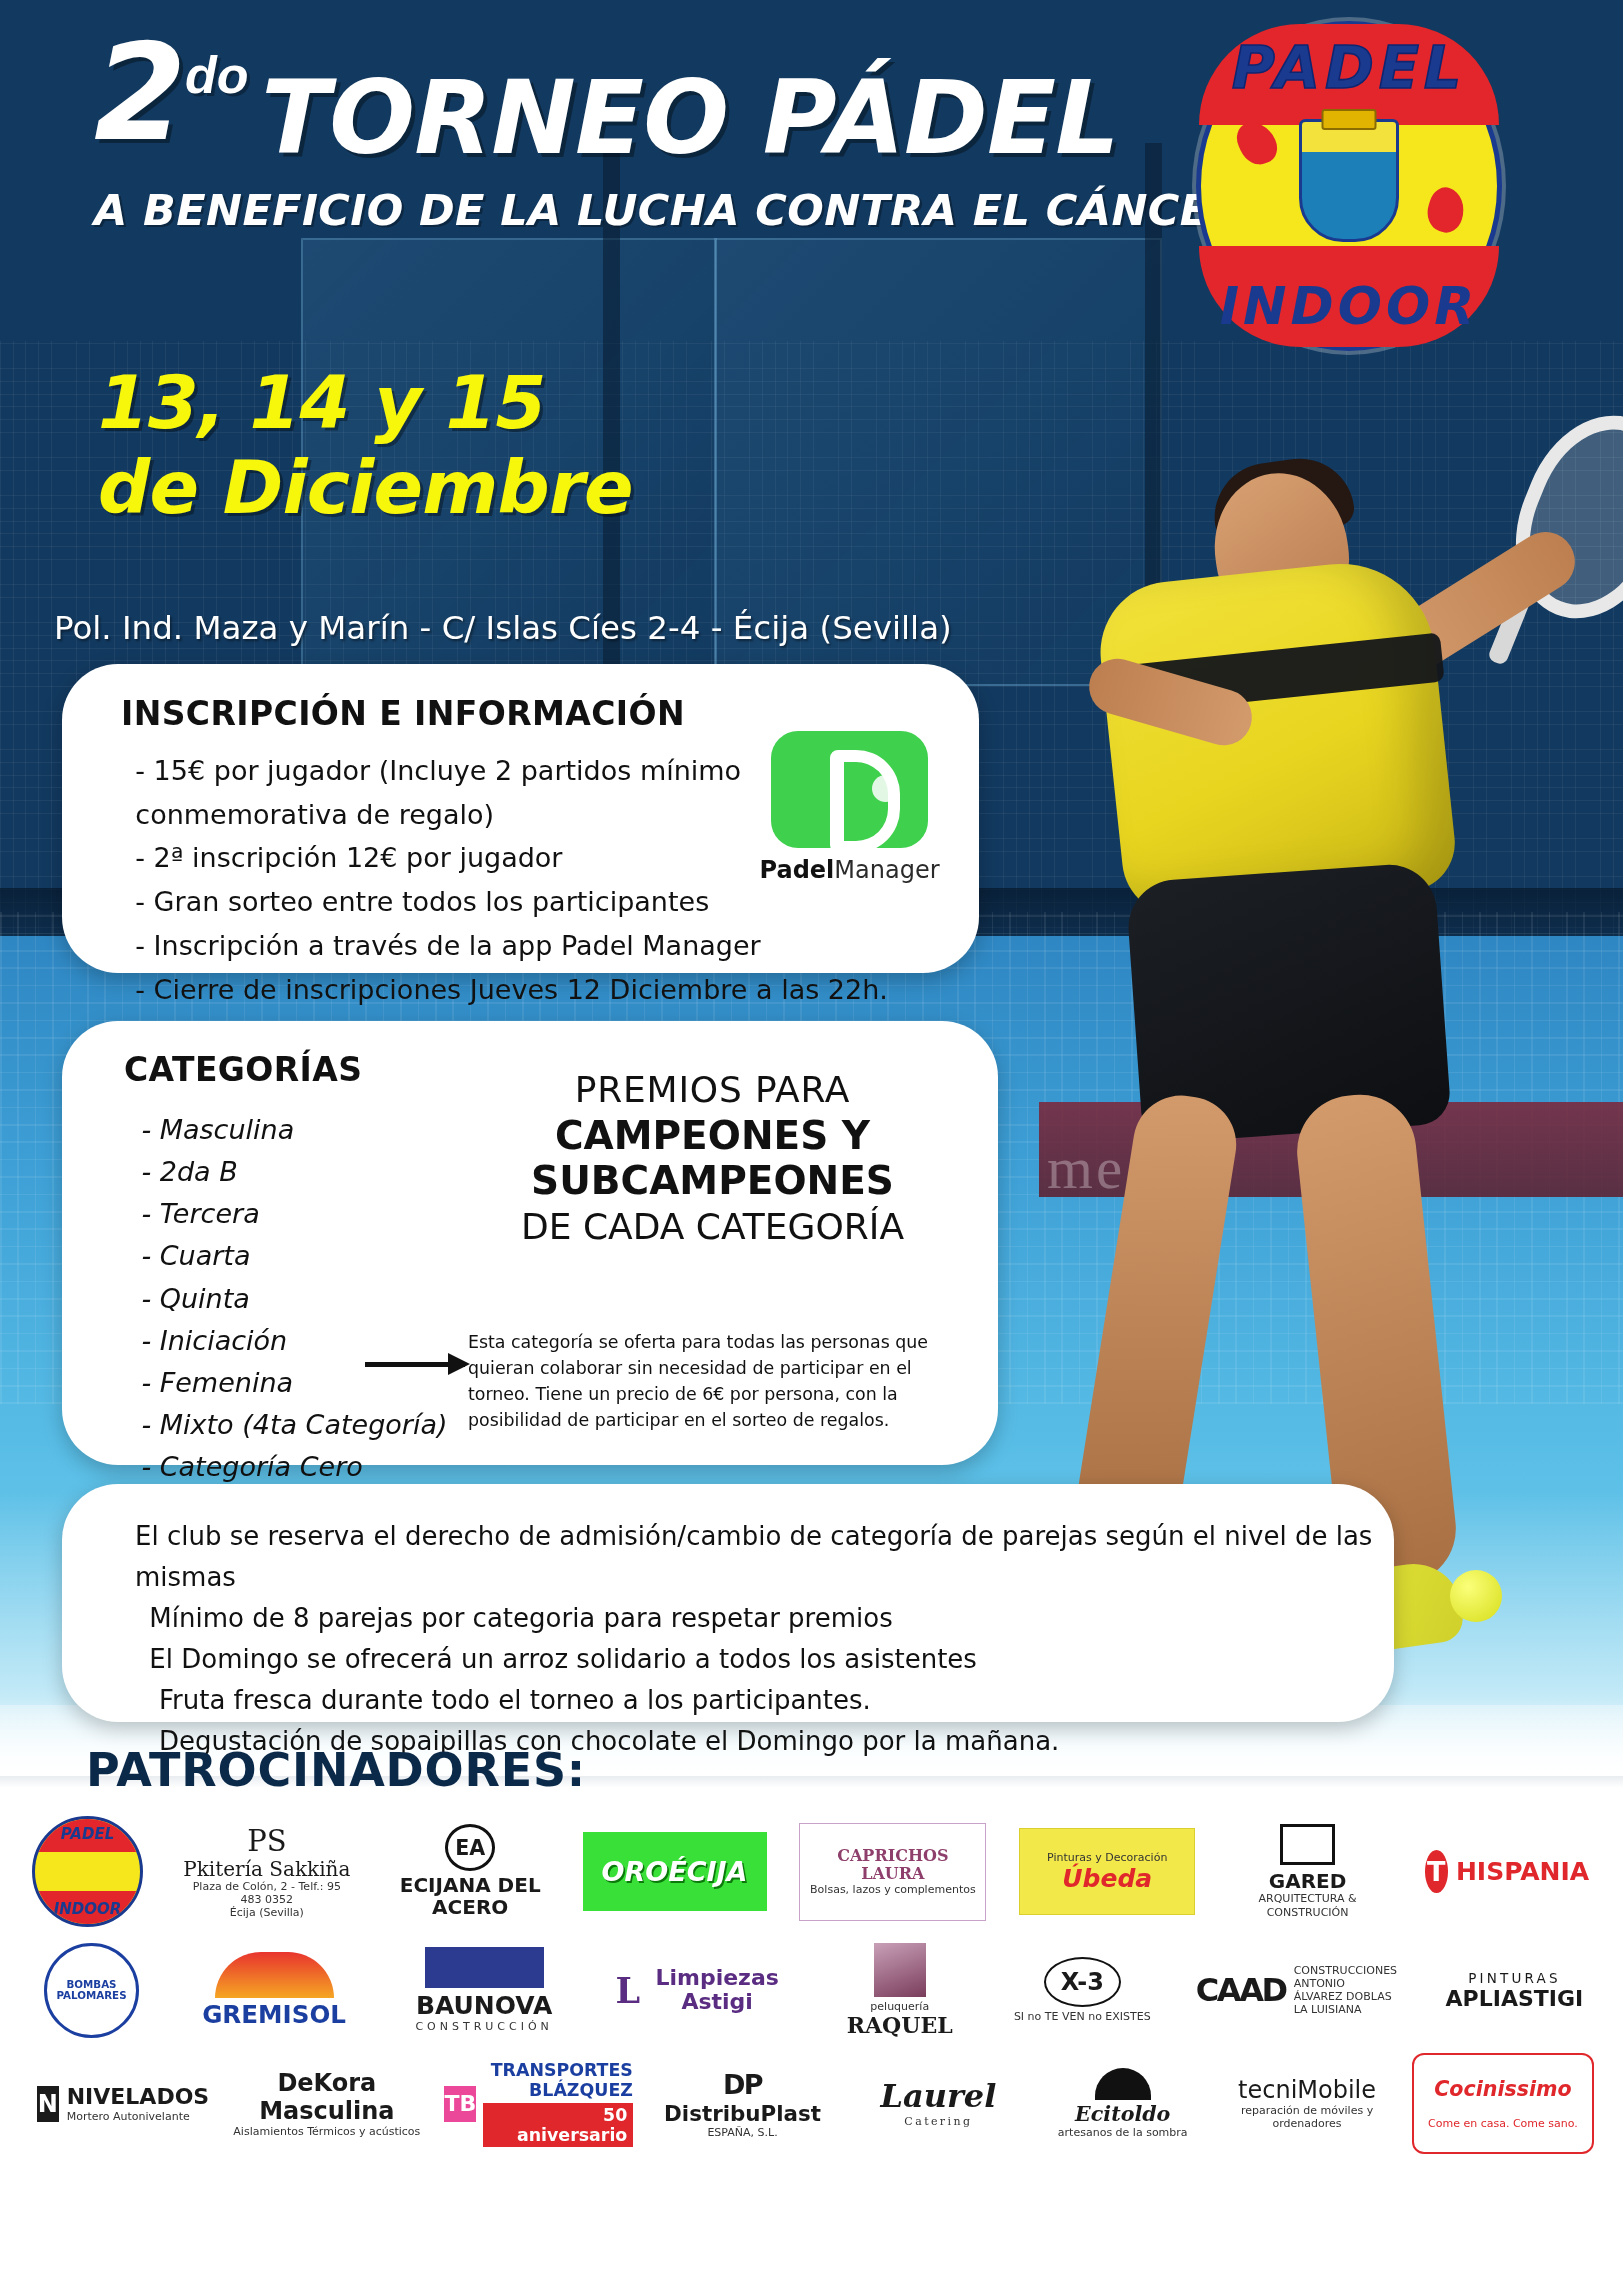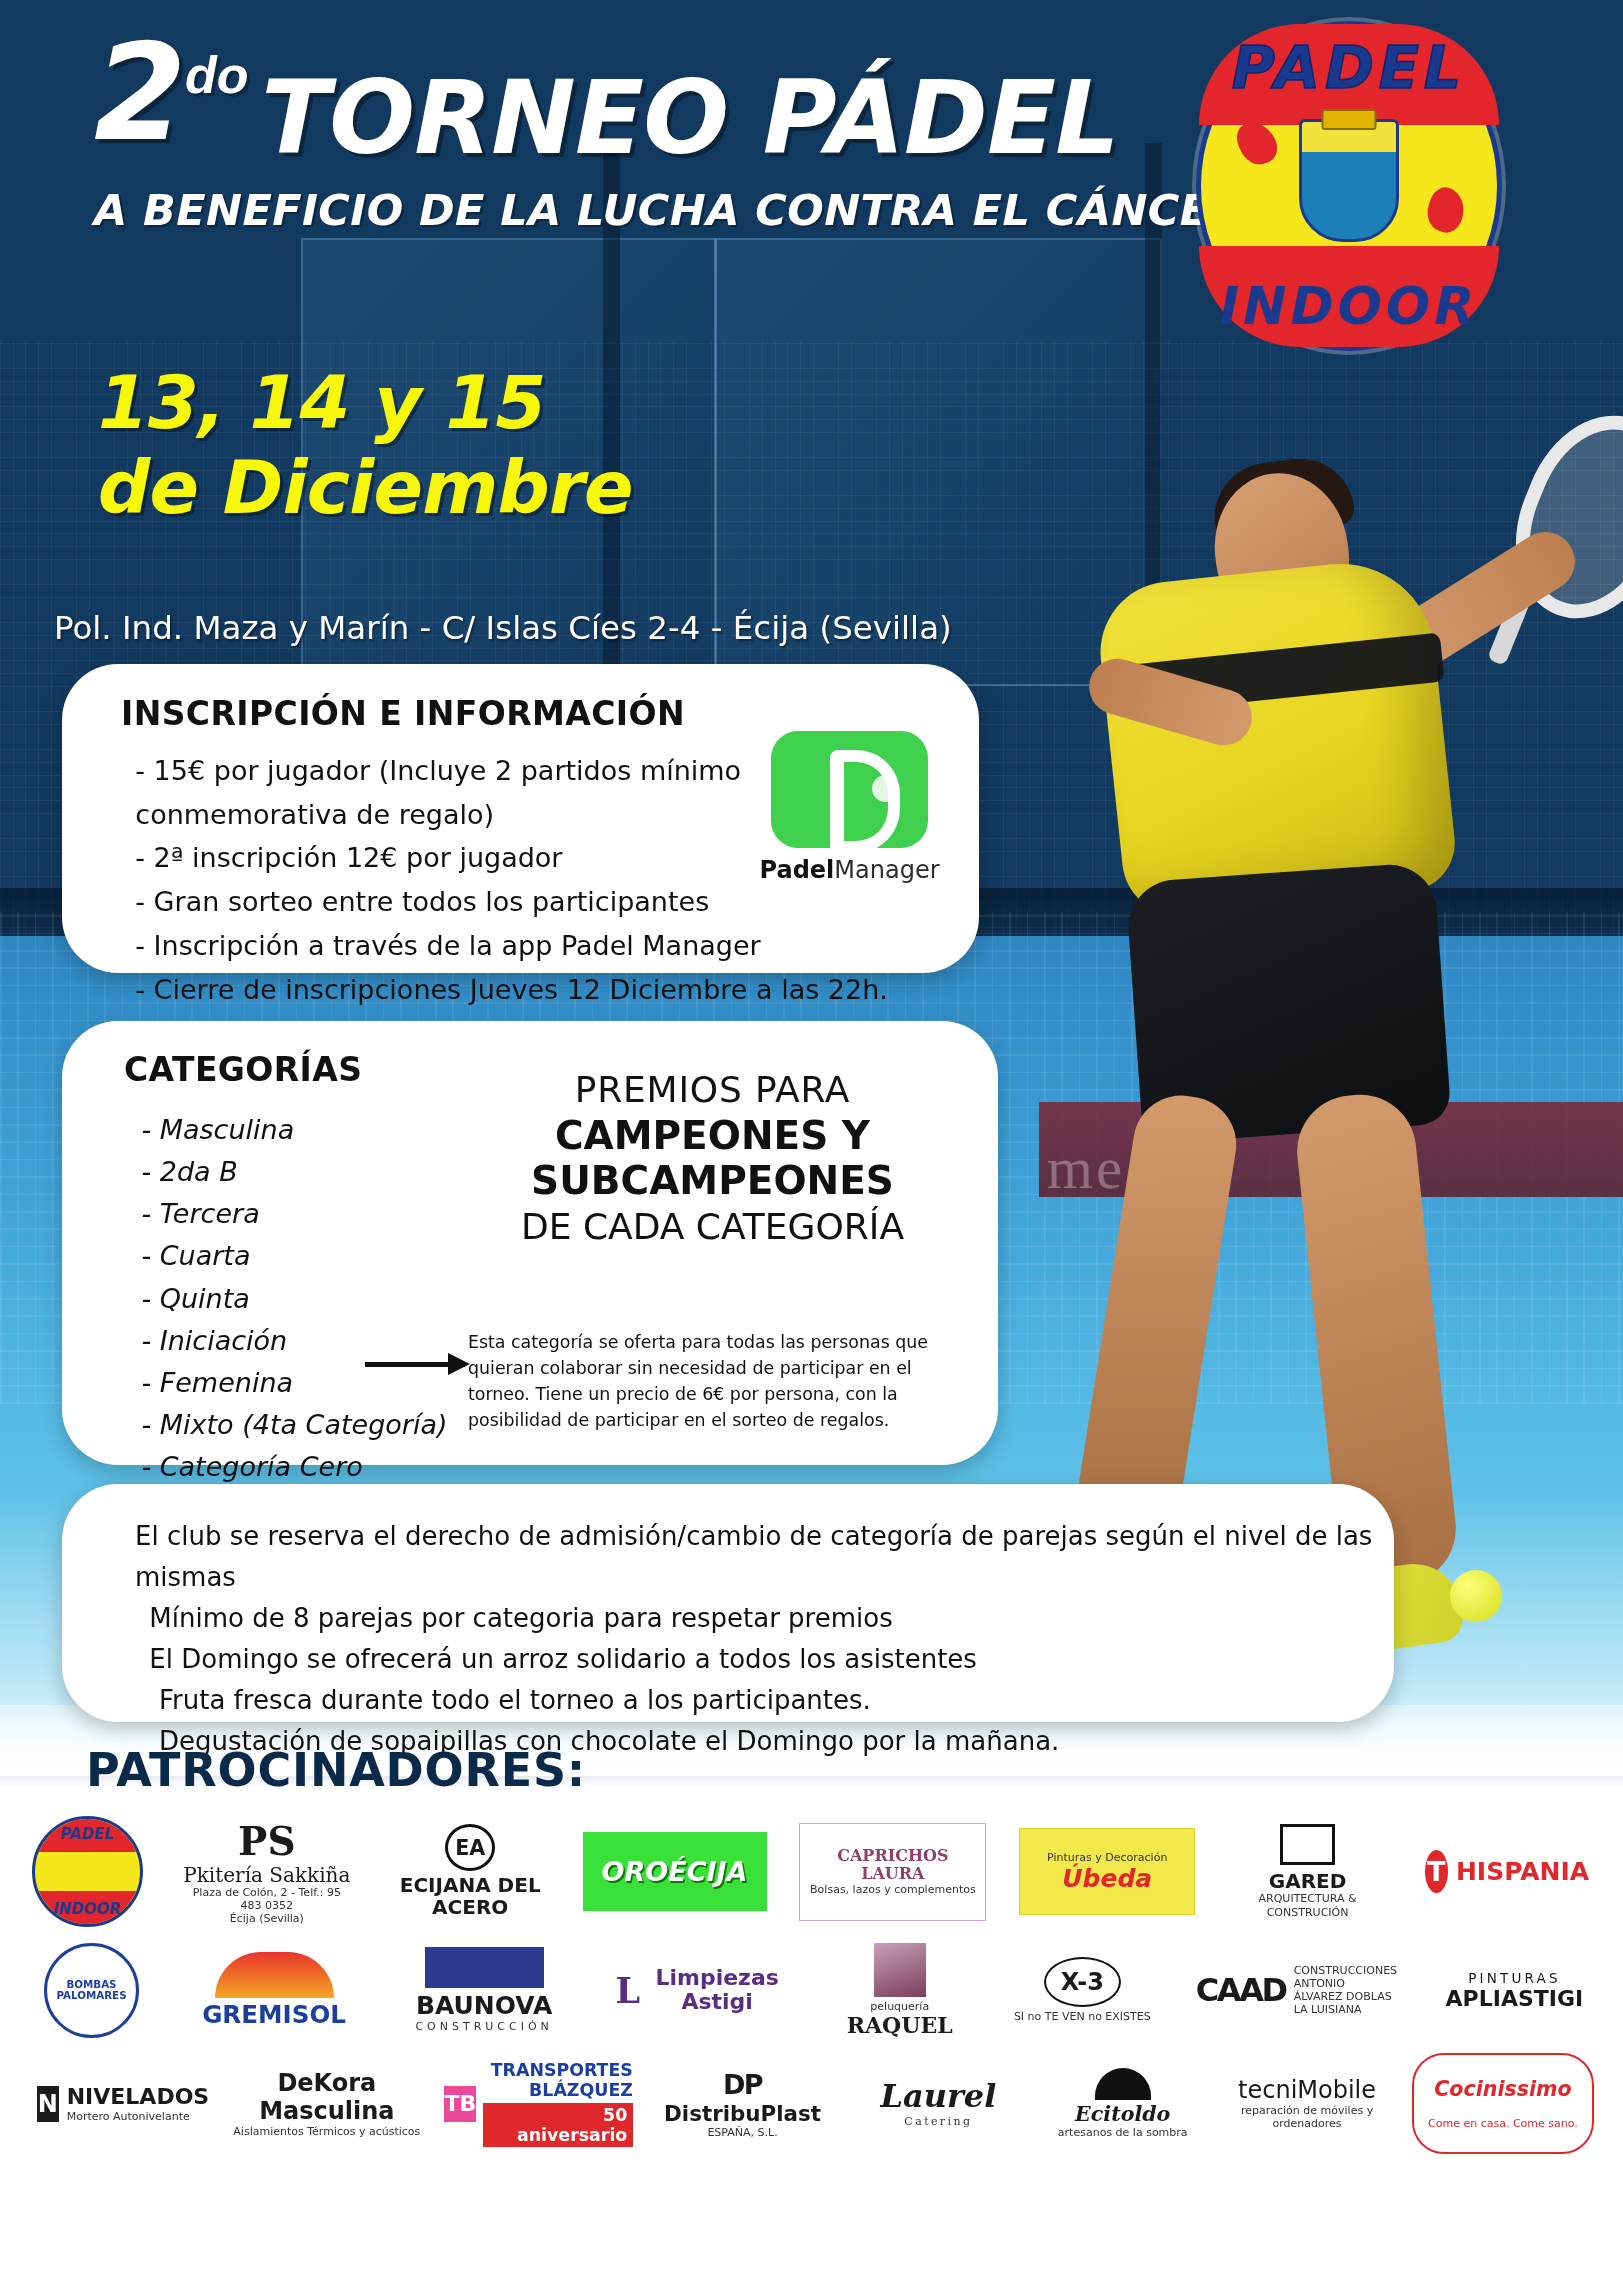--- a/index.html
+++ b/index.html
@@ -408,40 +408,40 @@
     width: 36px; height: 36px; background: #1b1b1b; color: #fff; font-size: 24px;
     font-weight: bold; display:flex; align-items:center; justify-content:center; margin-right: 8px;
   }
   .sp-transportes .tt {
     width: 36px; height: 36px; background: #ec4899; color: #fff; font-size: 22px;
     font-weight: bold; display:flex; align-items:center; justify-content:center; margin-right: 6.3px;
   }
   .sp-50 { background: #e0272b; color: #fff; font-size: 17.4px; font-weight: bold; padding: 1.6px 5.6px; }
   .sp-laurel .nm { font-family: "DejaVu Serif", serif; font-size: 32px; font-style: italic; }
   .sp-cocinissimo {
-    border: 2.4px solid #e0272b; border-radius: 32px; padding: 6.3px 11px; background: #fff; gap: 16px;
+    border: 2.4px solid #e0272b; border-radius: 12px; padding: 6.3px 11px; background: #fff; gap: 16px;
   }
   .sp-cocinissimo .nm { color: #e0272b; font-style: italic; font-size: 20.6px; }
   .sp-ecitoldo .fan {
     width: 56px; height: 32px; background: #111; border-radius: 48px 48px 0 0; margin: 0 auto 3.2px;
   }
   .sp-ecitoldo .nm { font-family: "DejaVu Serif", serif; font-style: italic; font-size: 20.6px; }
   .sp-gared .sq { width: 49px; height: 49px; border: 3.2px solid #111; margin: 0 auto 4.8px; }
   .sp-raquel .ph {
     width: 52px; height: 62px; background: linear-gradient(160deg,#c9a0b8,#7a3d5c); margin: 0 auto 3.2px;
   }
   .sp-limpiezas .L {
     font-size: 35px; font-weight: bold; color: #5a2d82; margin-right: 6.3px; font-family: "DejaVu Serif", serif;
   }
   .sp-ea .circ2 {
     width: 44px; height: 44px; border: 3.2px solid #111; border-radius: 50%;
     display:flex; align-items:center; justify-content:center; font-size: 20.6px; font-weight: bold;
     margin: 0 auto 3.2px;
   }
-  .sp-ps .ps { font-size: 39px; font-weight: bold; font-family: "DejaVu Serif", serif; }
+  .sp-ps .ps { font-size: 29px; font-weight: normal; font-family: "DejaVu Serif", serif; }
   .sp-bomb .circ3 {
     width: 89px; height: 89px; border-radius: 50%; border: 3.2px solid #1b3fa0;
     display:flex; align-items:center; justify-content:center; font-size: 10.3px; font-weight:bold;
     color: #1b3fa0; text-align:center; line-height: 1.1;
   }
   .sp-distri .dp {
     font-size: 27px; font-weight: bold; letter-spacing: -1.6px; margin-bottom: 1.6px;
   }
   .sp-dekora .dk { font-size: 24px; font-weight: bold; }
   .sp-pinturas .pn { font-size: 13.5px; letter-spacing: 3.2px; }

